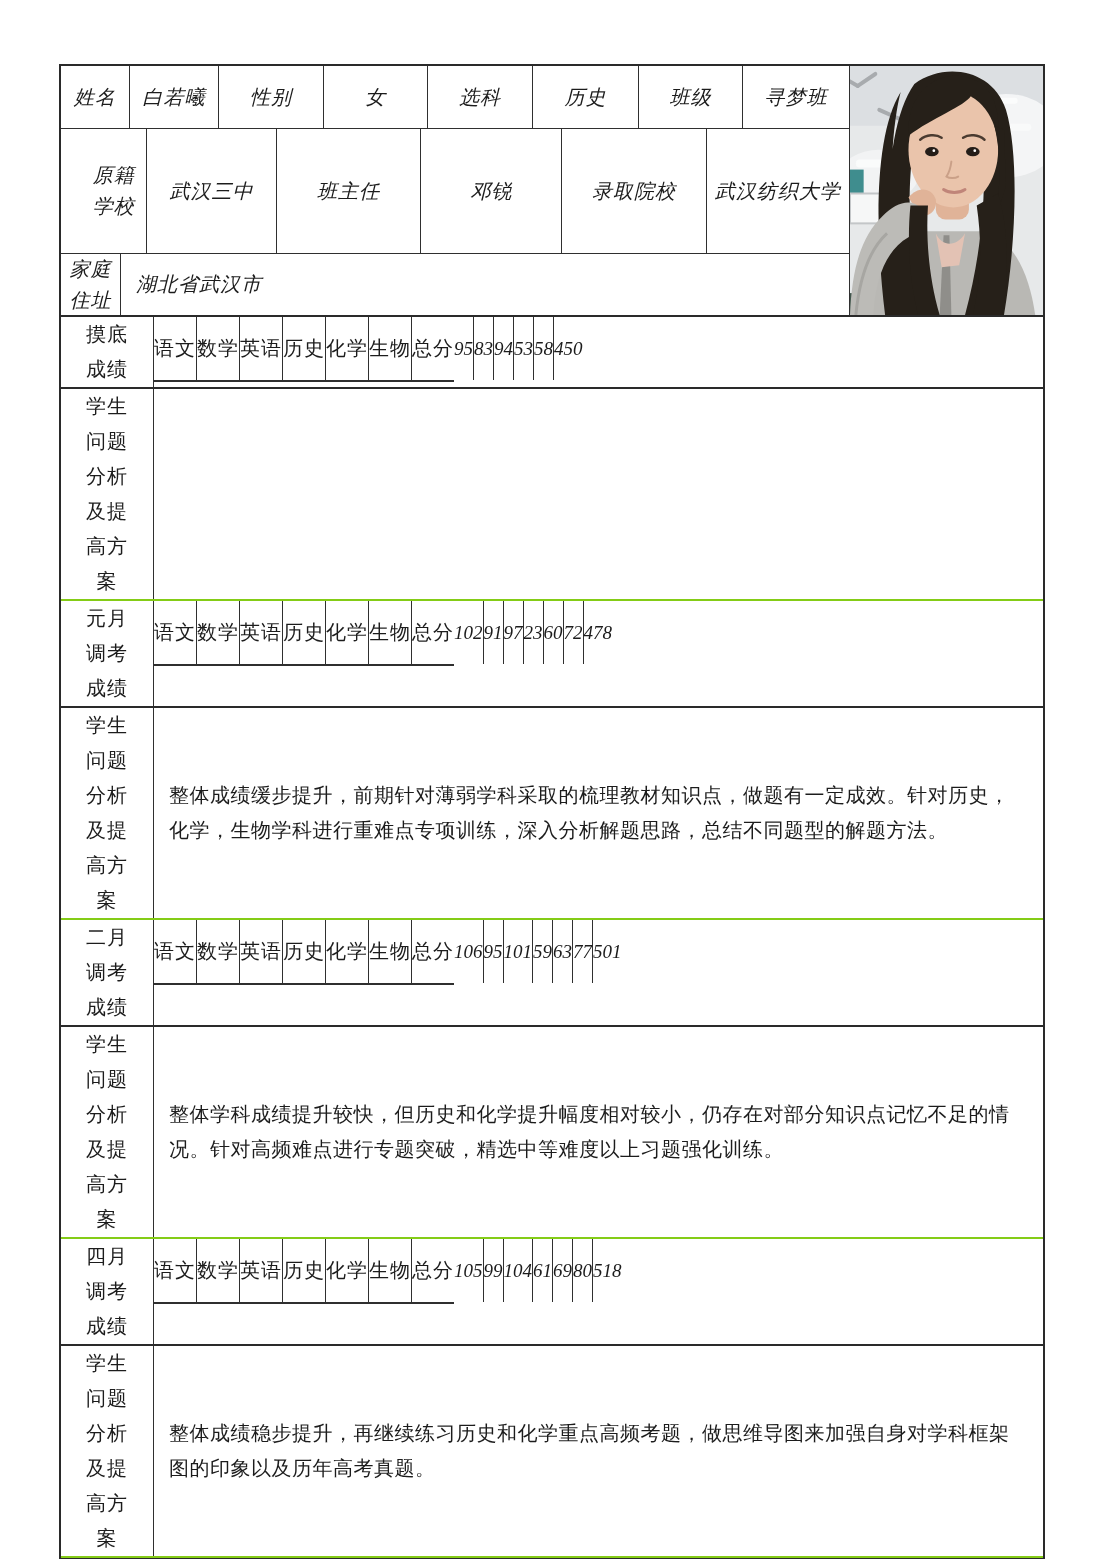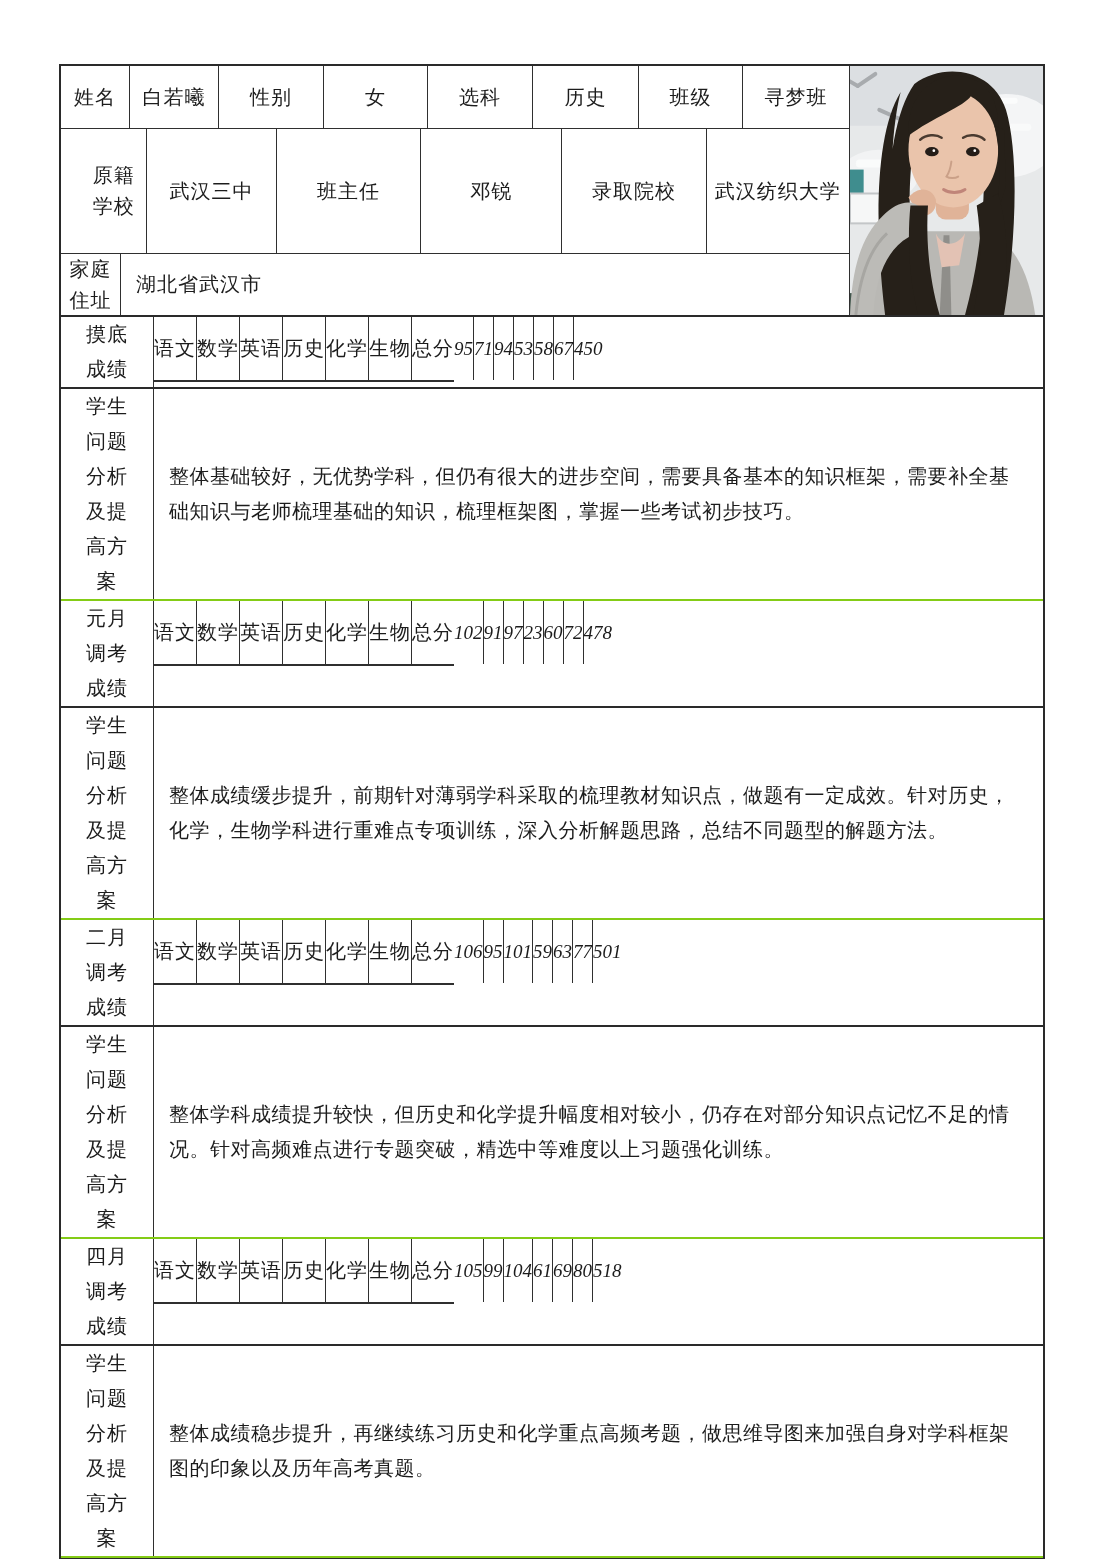--- a/index.html
+++ b/index.html
@@ -15,21 +15,21 @@
   
   .c{
     display:flex;align-items:center;justify-content:center;
     box-sizing:border-box;font-size:20px;letter-spacing:1px;
     border-right:1px solid #2f2f2f;text-align:center;
   }
   .c.nb{border-right:none;}
   .wrap2{width:2.2em;line-height:1.55;}
   .wrap3{width:3.05em;line-height:1.75;text-align:center;}
   
-  .hgroup{display:flex;border-bottom:2px solid #2a2a2a;}
+  .hgroup{display:flex;border-bottom:2px solid #2a2a2a;font-style:italic;}
   .hleft{width:788px;}
   .hrow{display:flex;}
   .hrow1{height:62px;border-bottom:1px solid #2f2f2f;}
   .hrow2{height:124px;border-bottom:1px solid #2f2f2f;padding-left:20px;}
   .hrow3{height:61px;}
   .photo-cell{
     flex:1;border-left:1px solid #2f2f2f;overflow:hidden;
     display:flex;align-items:stretch;justify-content:stretch;
   }
   .photo-cell svg{width:100%;height:100%;display:block;}
@@ -156,36 +156,32 @@
         <div class="c">语文</div>
         <div class="c">数学</div>
         <div class="c">英语</div>
         <div class="c">历史</div>
         <div class="c">化学</div>
         <div class="c">生物</div>
         <div class="c nb">总分</div>
       </div>
       <div class="svals">
         <div class="c">95</div>
-        <div class="c">71</div>
+        <div class="c">83</div>
         <div class="c">94</div>
         <div class="c">53</div>
         <div class="c">58</div>
-        <div class="c">67</div>
         <div class="c nb">450</div>
       </div>
     </div>
   </div>
 
   <div class="agroup">
     <div class="slabel">
         <span class="wrap3">学生问题分析及提高方案</span>
-      </div>
-    <div class="atext">
-        <span>整体基础较好，无优势学科，但仍有很大的进步空间，需要具备基本的知识框架，需要补全基础知识与老师梳理基础的知识，梳理框架图，掌握一些考试初步技巧。</span>
       </div>
   </div>
 
   <div class="sgroup">
     <div class="slabel">
         <span class="wrap3">元月调考成绩</span>
       </div>
     <div class="sright">
       <div class="shead">
         <div class="c">语文</div>

